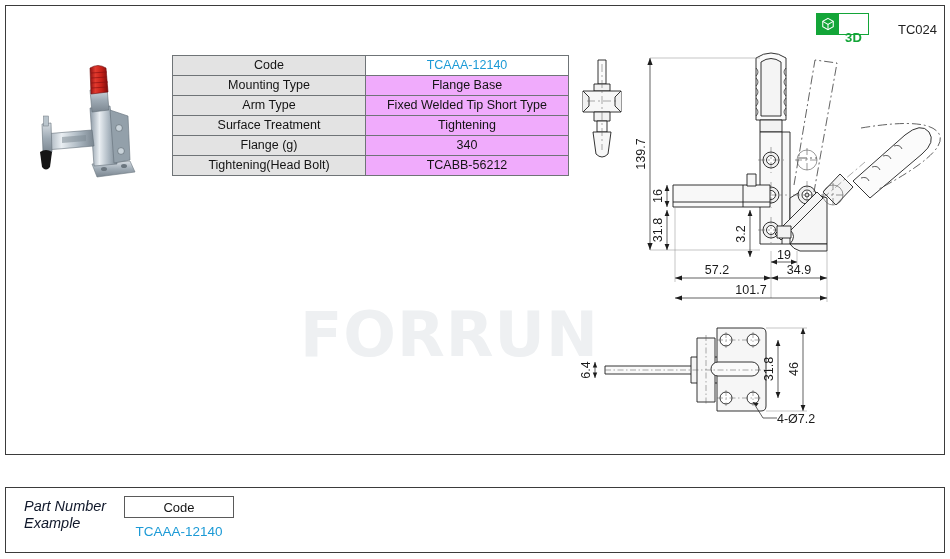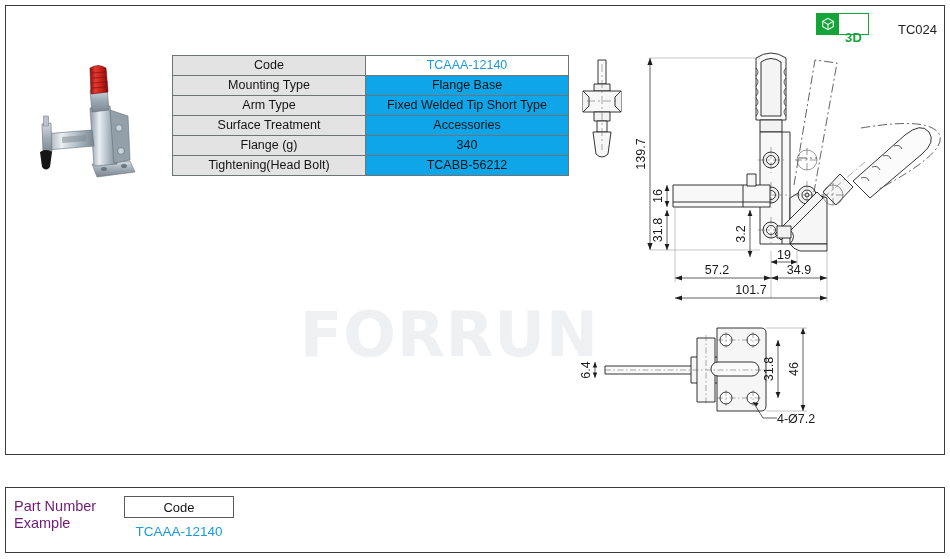--- a/index.html
+++ b/index.html
@@ -80,43 +80,43 @@
     white-space:nowrap;
     overflow:hidden;
   }
   #spectable td.lbl{
     width:188px;
     background:#e3e3e3;
     color:#141414;
   }
   #spectable td.val{
     width:198px;
-    background:#0ea5e9;
+    background:#f0abfc;
     color:#141414;
   }
   #spectable tr.codeRow td.val{
     background:#ffffff;
     color:#1c9ad6;
   }
   
   #drawing{
     position:absolute;left:565px;top:50px;
     width:380px;height:390px;
   }
   
   #bottompanel{
     position:absolute;left:5px;top:487px;
     width:940px;height:66px;
     border:1px solid #3b3b3b;
     box-sizing:border-box;
   }
   #pnlabel{
-    position:absolute;left:14px;top:498px;
+    position:absolute;left:24px;top:498px;
     font-size:14.5px;line-height:17px;
-    color:#701a75;white-space:nowrap;
+    color:#0f172a;white-space:nowrap;font-style:italic;
   }
   #codebox{
     position:absolute;left:124px;top:496px;
     width:110px;height:22px;
     border:1px solid #5a5a5a;
     box-sizing:border-box;
     display:flex;align-items:center;justify-content:center;
     font-size:13px;color:#141414;background:#fff;
   }
   #codeval{
@@ -208,21 +208,21 @@
     <tr>
       <td class="lbl">Mounting Type</td>
       <td class="val">Flange Base</td>
     </tr>
     <tr>
       <td class="lbl">Arm Type</td>
       <td class="val">Fixed Welded Tip Short Type</td>
     </tr>
     <tr>
       <td class="lbl">Surface Treatment</td>
-      <td class="val">Accessories</td>
+      <td class="val">Tightening</td>
     </tr>
     <tr>
       <td class="lbl">Flange (g)</td>
       <td class="val">340</td>
     </tr>
     <tr>
       <td class="lbl">Tightening(Head Bolt)</td>
       <td class="val">TCABB-56212</td>
     </tr>
   </tbody>

